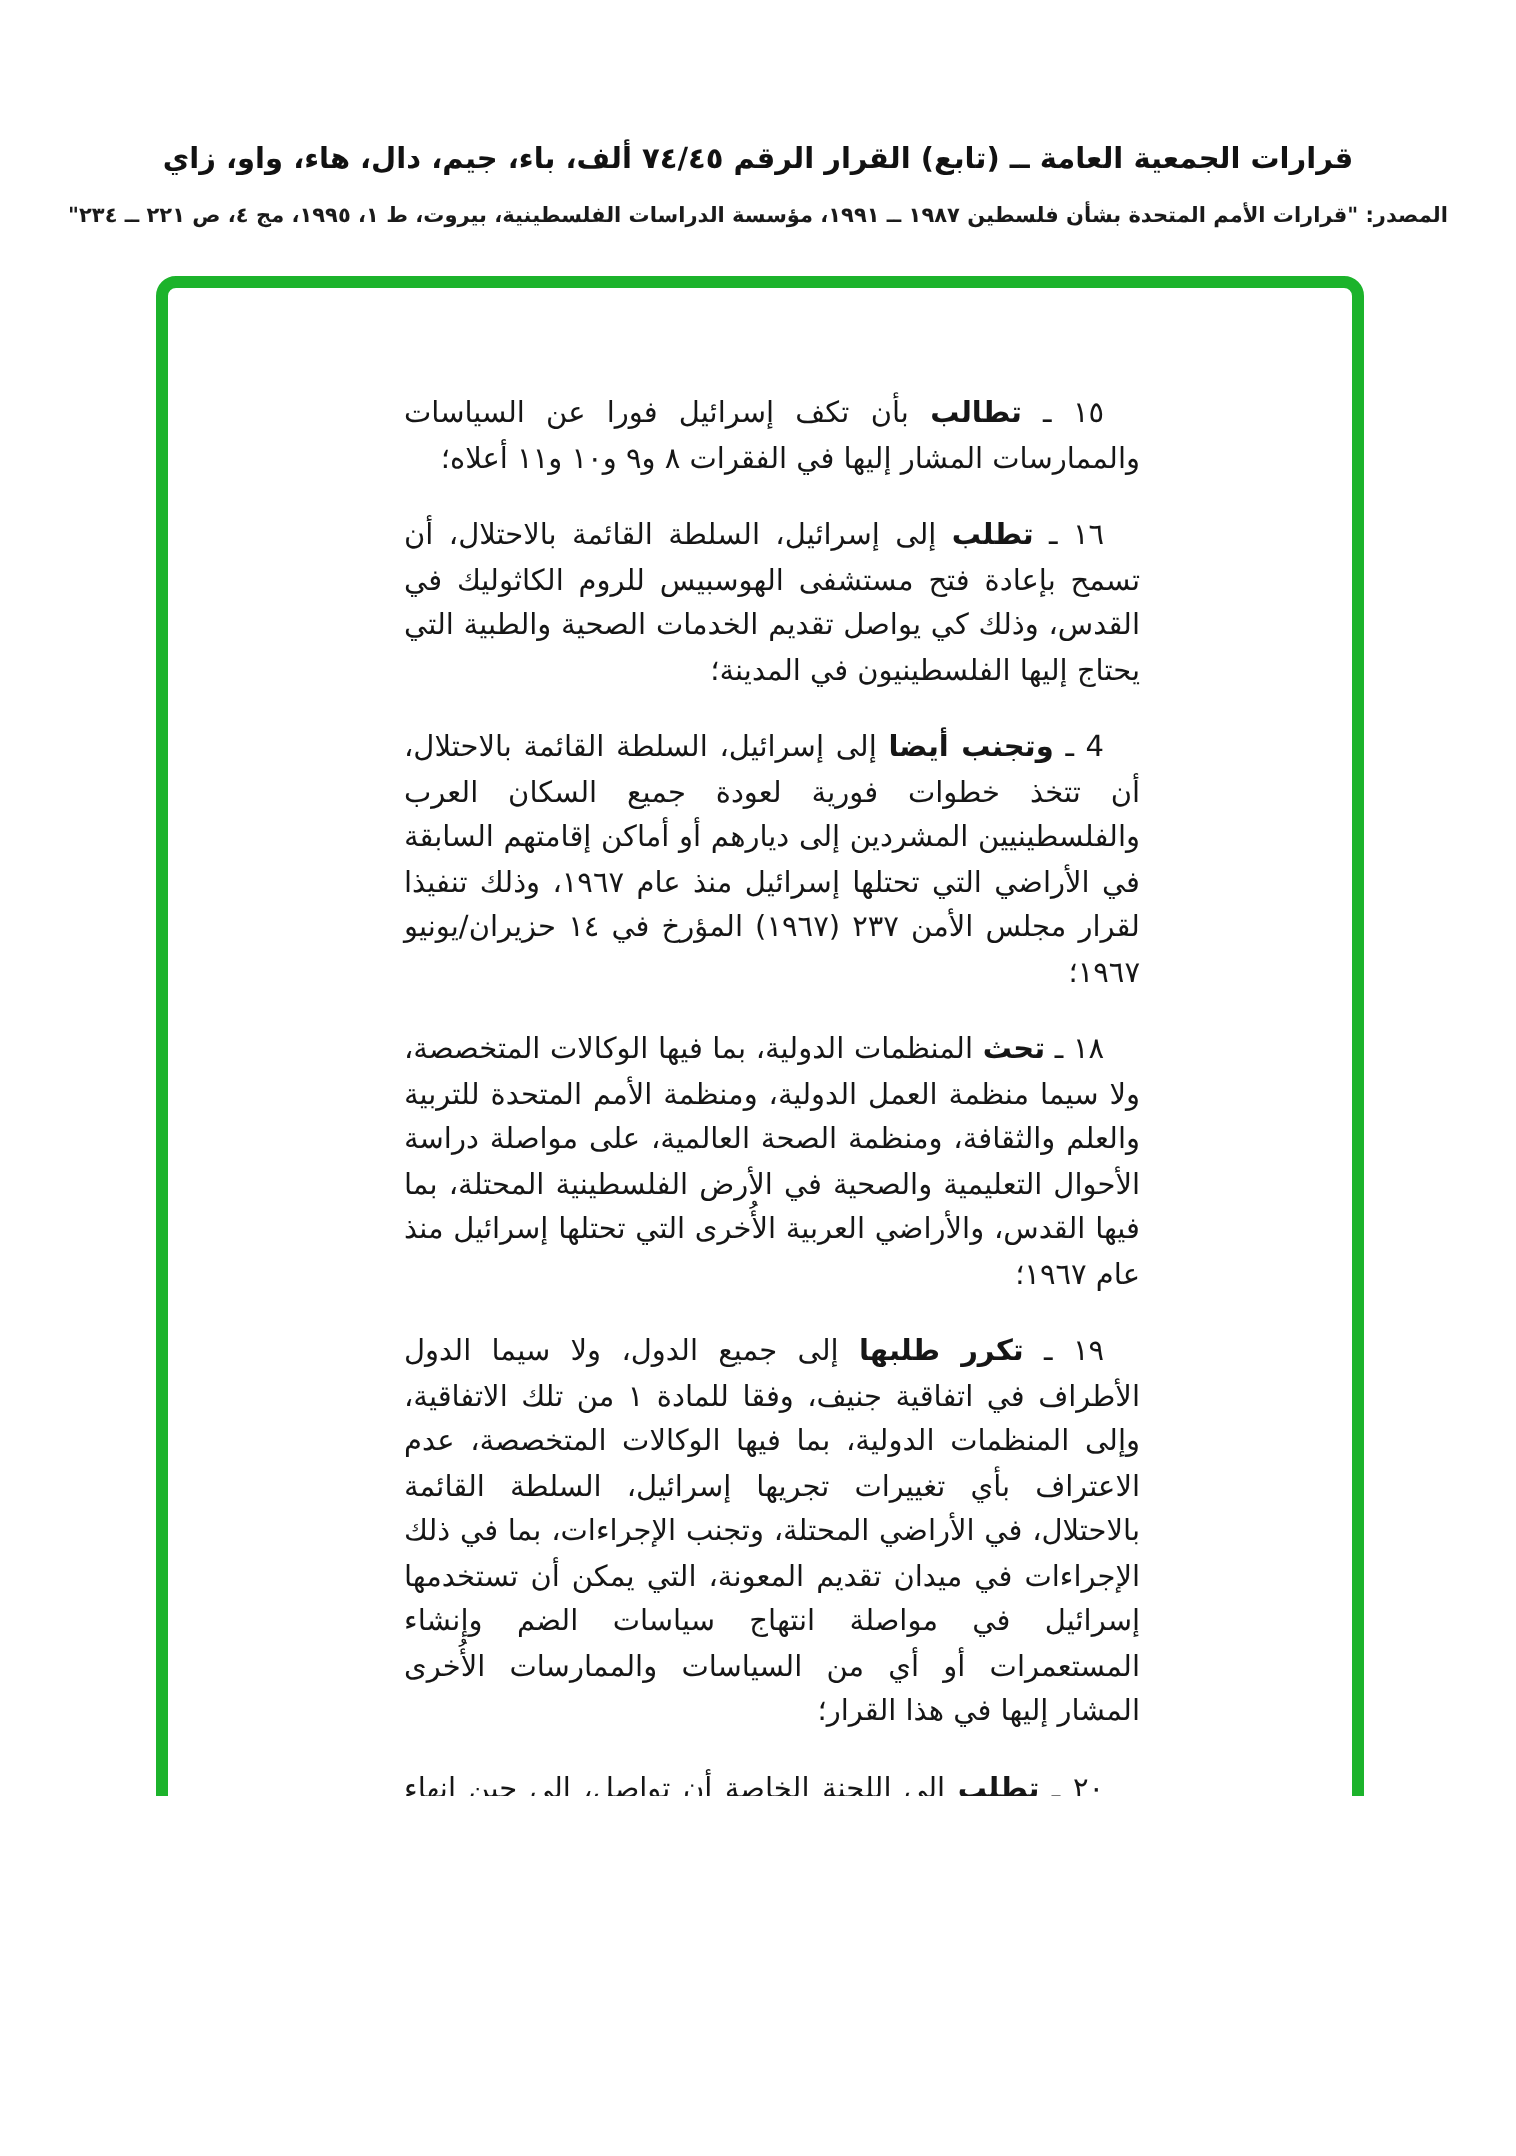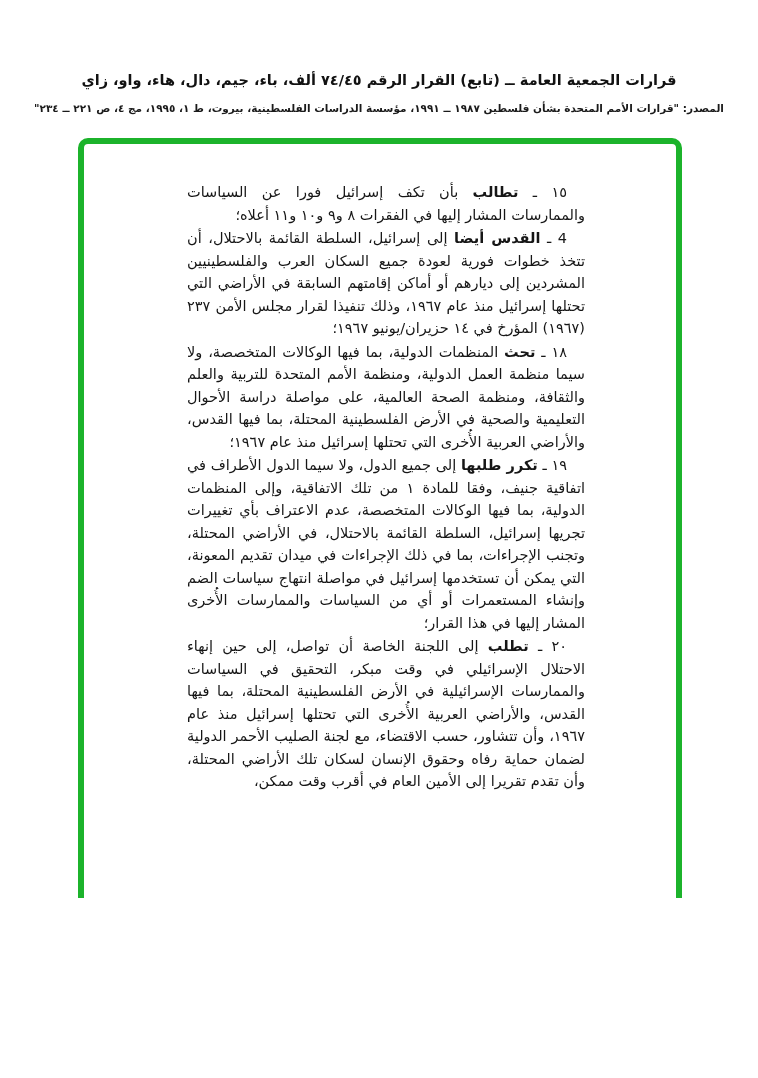--- a/index.html
+++ b/index.html
@@ -31,21 +31,21 @@
     background:#ffffff;
   }
   .column{
     position:absolute;top:36px;right:90px;
     width:400px;
     direction:rtl;
     text-align:justify;
     font-size:14.5px;line-height:22.5px;color:#161616;
   }
   .para{
-    margin:1px;padding:0;
+    margin:16px;padding:0;
     text-indent:18px; 
   }
   .pverb{font-weight:bold;}
   .pagenum{
     position:absolute;top:998px;left:0;right:0;
     text-align:center;
     font-size:13px;color:#161616;
     direction:rtl;
   }
 </style>
@@ -56,22 +56,23 @@
 
   <div class="title">قرارات الجمعية العامة ــ (تابع) القرار الرقم ٧٤/٤٥ ألف، باء، جيم، دال، هاء، واو، زاي</div>
 
   <div class="source">المصدر: "قرارات الأمم المتحدة بشأن فلسطين ١٩٨٧ ــ ١٩٩١، مؤسسة الدراسات الفلسطينية، بيروت، ط ١، ١٩٩٥، مج ٤، ص ٢٢١ ــ ٢٣٤"</div>
 
   <div class="frame" style="border-color: rgb(28, 179, 43);">
     <div class="column">
 
       <p class="para"><span class="pnum">١٥ ـ</span> <span class="pverb">تطالب</span> <span class="ptext">بأن تكف إسرائيل فورا عن السياسات والممارسات المشار إليها في الفقرات ٨ و٩ و١٠ و١١ أعلاه؛</span></p>
 
+      <p class="para"><span class="pnum">١٦ ـ</span> <span class="pverb">تطلب</span> <span class="ptext">إلى إسرائيل، السلطة القائمة بالاحتلال، أن تسمح بإعادة فتح مستشفى الهوسبيس للروم الكاثوليك في القدس، وذلك كي يواصل تقديم الخدمات الصحية والطبية التي يحتاج إليها الفلسطينيون في المدينة؛</span></p>
 
-      <p class="para"><span class="pnum">4 ـ</span> <span class="pverb">القدس أيضا</span> <span class="ptext">إلى إسرائيل، السلطة القائمة بالاحتلال، أن تتخذ خطوات فورية لعودة جميع السكان العرب والفلسطينيين المشردين إلى ديارهم أو أماكن إقامتهم السابقة في الأراضي التي تحتلها إسرائيل منذ عام ١٩٦٧، وذلك تنفيذا لقرار مجلس الأمن ٢٣٧ (١٩٦٧) المؤرخ في ١٤ حزيران/يونيو ١٩٦٧؛</span></p>
+      <p class="para"><span class="pnum">4 ـ</span> <span class="pverb">وتجنب أيضا</span> <span class="ptext">إلى إسرائيل، السلطة القائمة بالاحتلال، أن تتخذ خطوات فورية لعودة جميع السكان العرب والفلسطينيين المشردين إلى ديارهم أو أماكن إقامتهم السابقة في الأراضي التي تحتلها إسرائيل منذ عام ١٩٦٧، وذلك تنفيذا لقرار مجلس الأمن ٢٣٧ (١٩٦٧) المؤرخ في ١٤ حزيران/يونيو ١٩٦٧؛</span></p>
 
       <p class="para"><span class="pnum">١٨ ـ</span> <span class="pverb">تحث</span> <span class="ptext">المنظمات الدولية، بما فيها الوكالات المتخصصة، ولا سيما منظمة العمل الدولية، ومنظمة الأمم المتحدة للتربية والعلم والثقافة، ومنظمة الصحة العالمية، على مواصلة دراسة الأحوال التعليمية والصحية في الأرض الفلسطينية المحتلة، بما فيها القدس، والأراضي العربية الأُخرى التي تحتلها إسرائيل منذ عام ١٩٦٧؛</span></p>
 
       <p class="para"><span class="pnum">١٩ ـ</span> <span class="pverb">تكرر طلبها</span> <span class="ptext">إلى جميع الدول، ولا سيما الدول الأطراف في اتفاقية جنيف، وفقا للمادة ١ من تلك الاتفاقية، وإلى المنظمات الدولية، بما فيها الوكالات المتخصصة، عدم الاعتراف بأي تغييرات تجريها إسرائيل، السلطة القائمة بالاحتلال، في الأراضي المحتلة، وتجنب الإجراءات، بما في ذلك الإجراءات في ميدان تقديم المعونة، التي يمكن أن تستخدمها إسرائيل في مواصلة انتهاج سياسات الضم وإنشاء المستعمرات أو أي من السياسات والممارسات الأُخرى المشار إليها في هذا القرار؛</span></p>
 
       <p class="para"><span class="pnum">٢٠ ـ</span> <span class="pverb">تطلب</span> <span class="ptext">إلى اللجنة الخاصة أن تواصل، إلى حين إنهاء الاحتلال الإسرائيلي في وقت مبكر، التحقيق في السياسات والممارسات الإسرائيلية في الأرض الفلسطينية المحتلة، بما فيها القدس، والأراضي العربية الأُخرى التي تحتلها إسرائيل منذ عام ١٩٦٧، وأن تتشاور، حسب الاقتضاء، مع لجنة الصليب الأحمر الدولية لضمان حماية رفاه وحقوق الإنسان لسكان تلك الأراضي المحتلة، وأن تقدم تقريرا إلى الأمين العام في أقرب وقت ممكن،</span></p>
 
     </div>
   </div>
 

